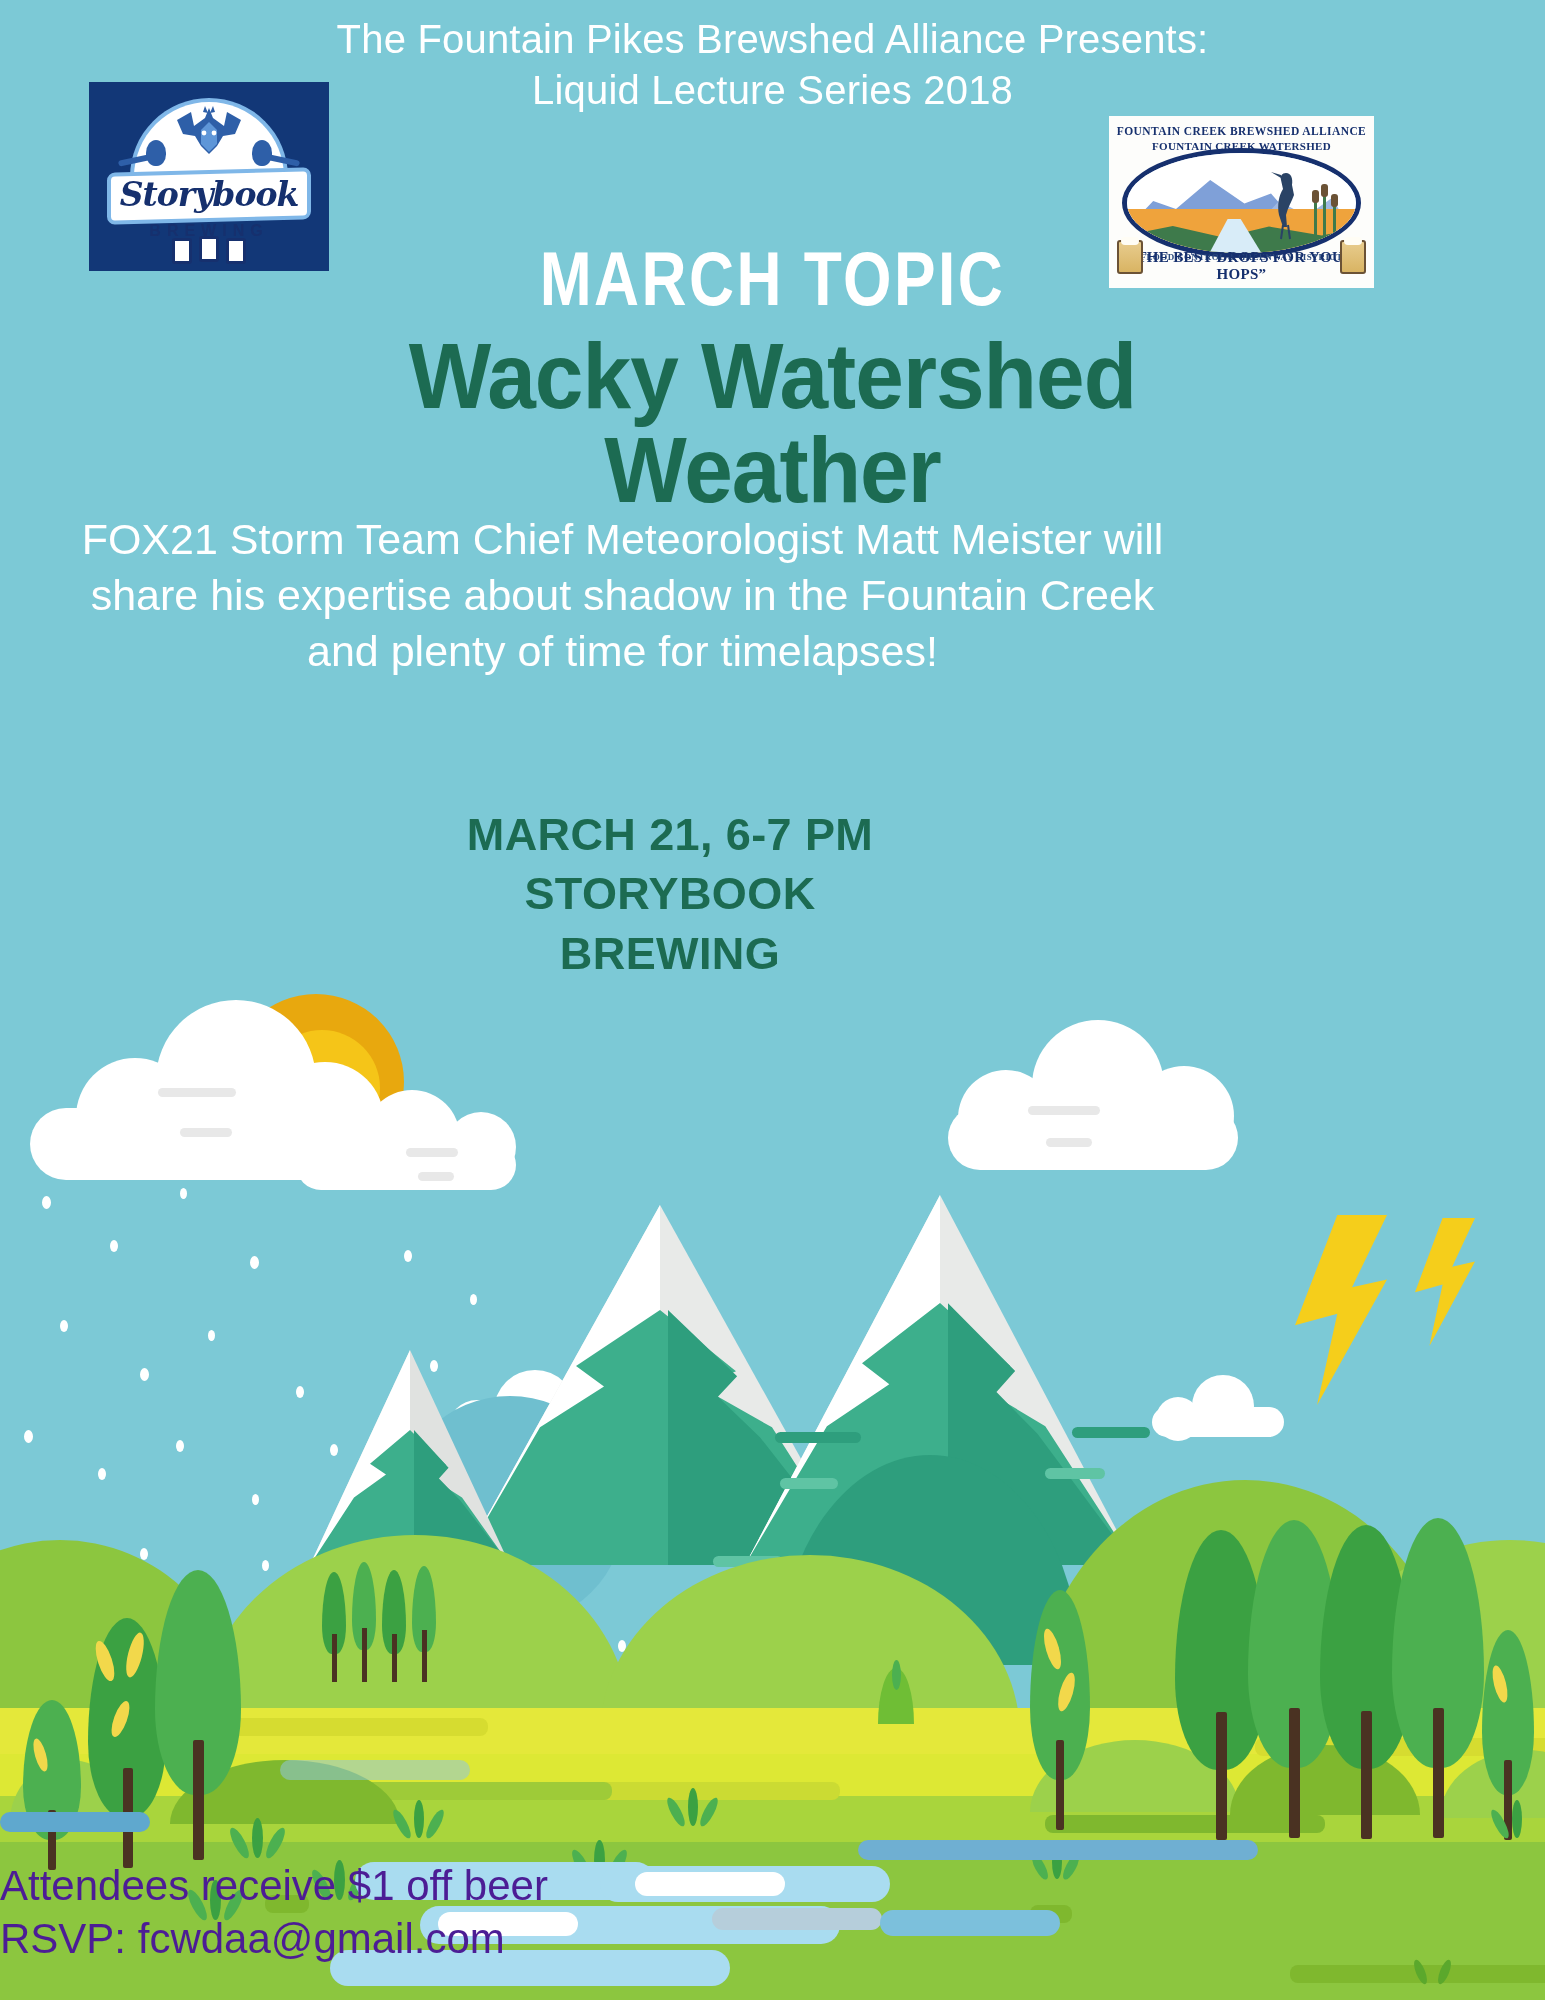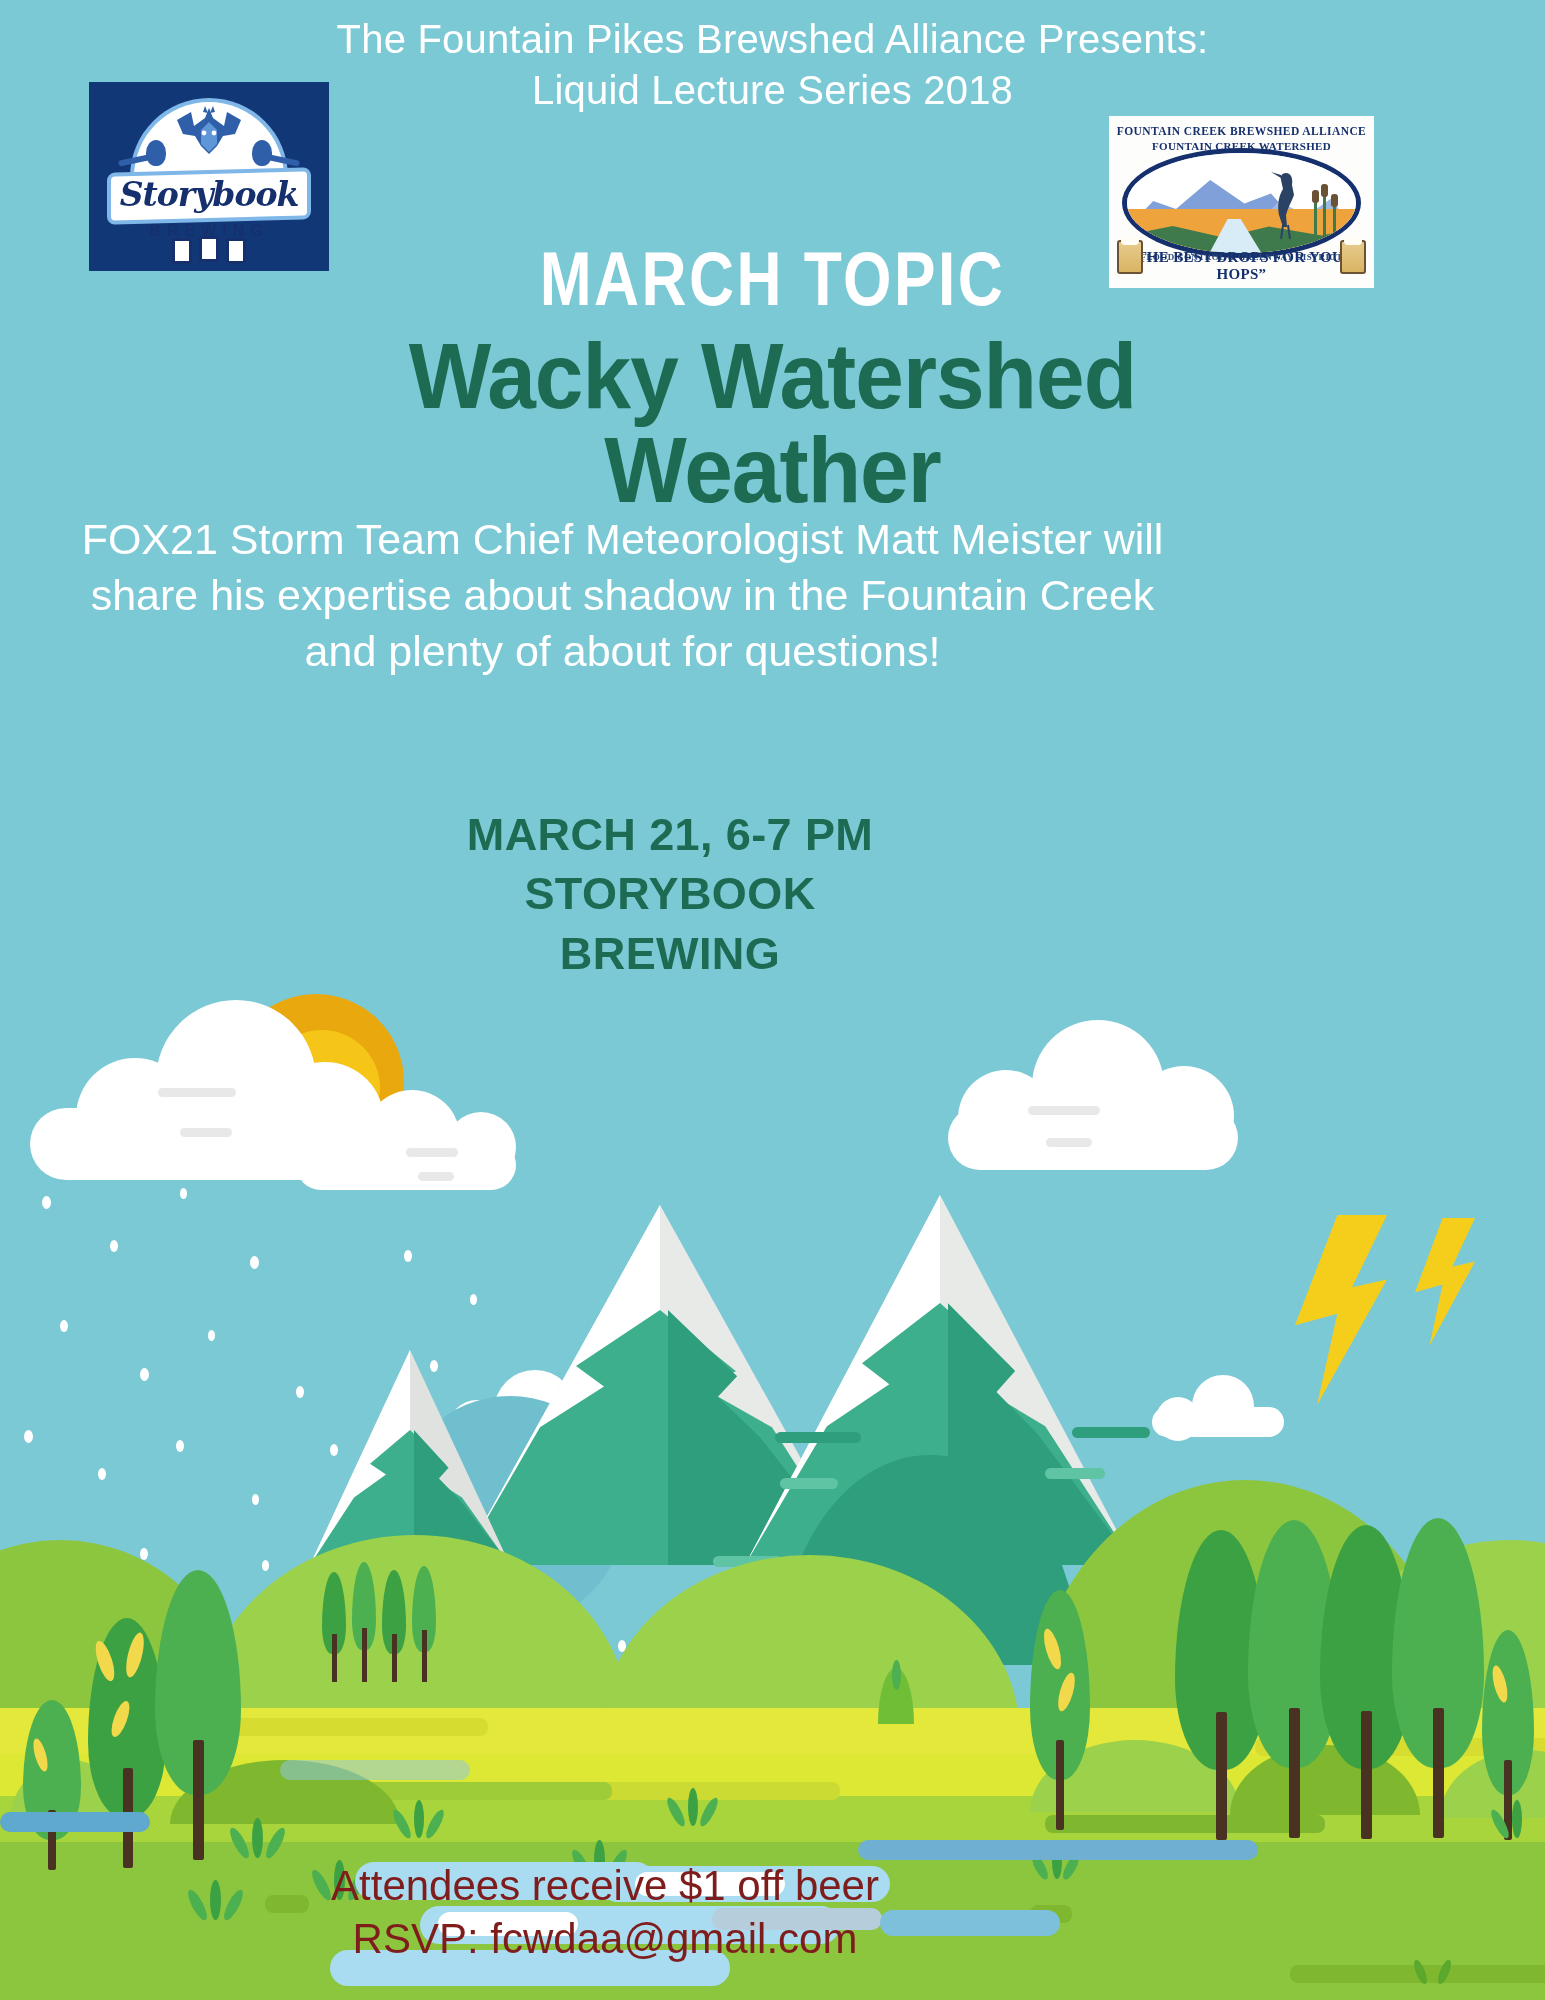--- a/index.html
+++ b/index.html
@@ -188,21 +188,21 @@
     position:absolute; top:805px; left:390px; width:560px;
     text-align:center; color:#1C6B52;
     font-weight:bold; font-size:45px; line-height:1.32;
     letter-spacing:0.4px;
     z-index:35;
   }
   .event-details span{display:block;}
 
   .footer-copy{
     position:absolute; bottom:34px; left:0; width:1210px;
-    text-align:center; color:#7f1d1d;
+    color:#4c1d95;
     font-family:"Liberation Sans Narrow","Liberation Sans",sans-serif;
     font-size:42px; line-height:1.26;
     z-index:35;
   }
   .footer-copy span{display:block;}
 
   
   .scene{ position:absolute; left:0; top:0; width:1545px; height:2000px; z-index:5; }
   .sun{
     position:absolute; left:228px; top:994px;
@@ -582,21 +582,21 @@
   <div class="march-topic">MARCH TOPIC</div>
 
   <div class="main-title">
     <span>Wacky Watershed</span>
     <span>Weather</span>
   </div>
 
   <div class="body-copy">
     <span>FOX21 Storm Team Chief Meteorologist Matt Meister will</span>
     <span>share his expertise about shadow in the Fountain Creek</span>
-    <span>and plenty of about for questions!</span>
+    <span>and plenty of time for timelapses!</span>
   </div>
 
   <div class="event-details">
     <span>MARCH 21, 6-7 PM</span>
     <span>STORYBOOK</span>
     <span>BREWING</span>
   </div>
 
   <div class="footer-copy">
     <span>Attendees receive $1 off beer</span>

